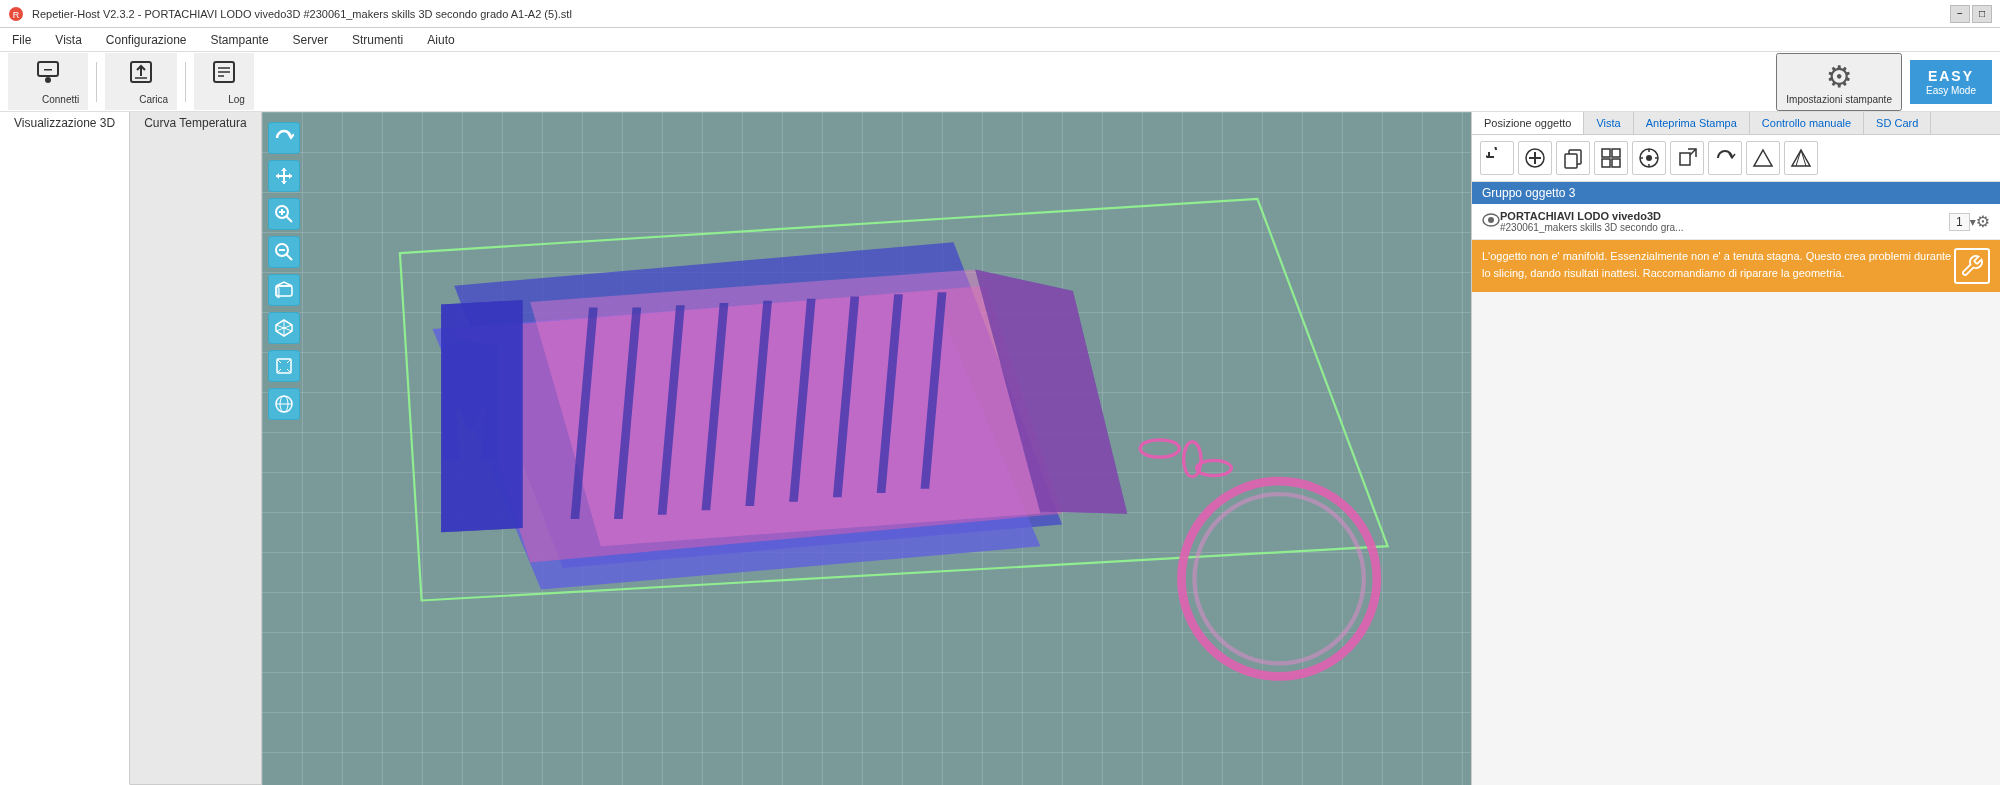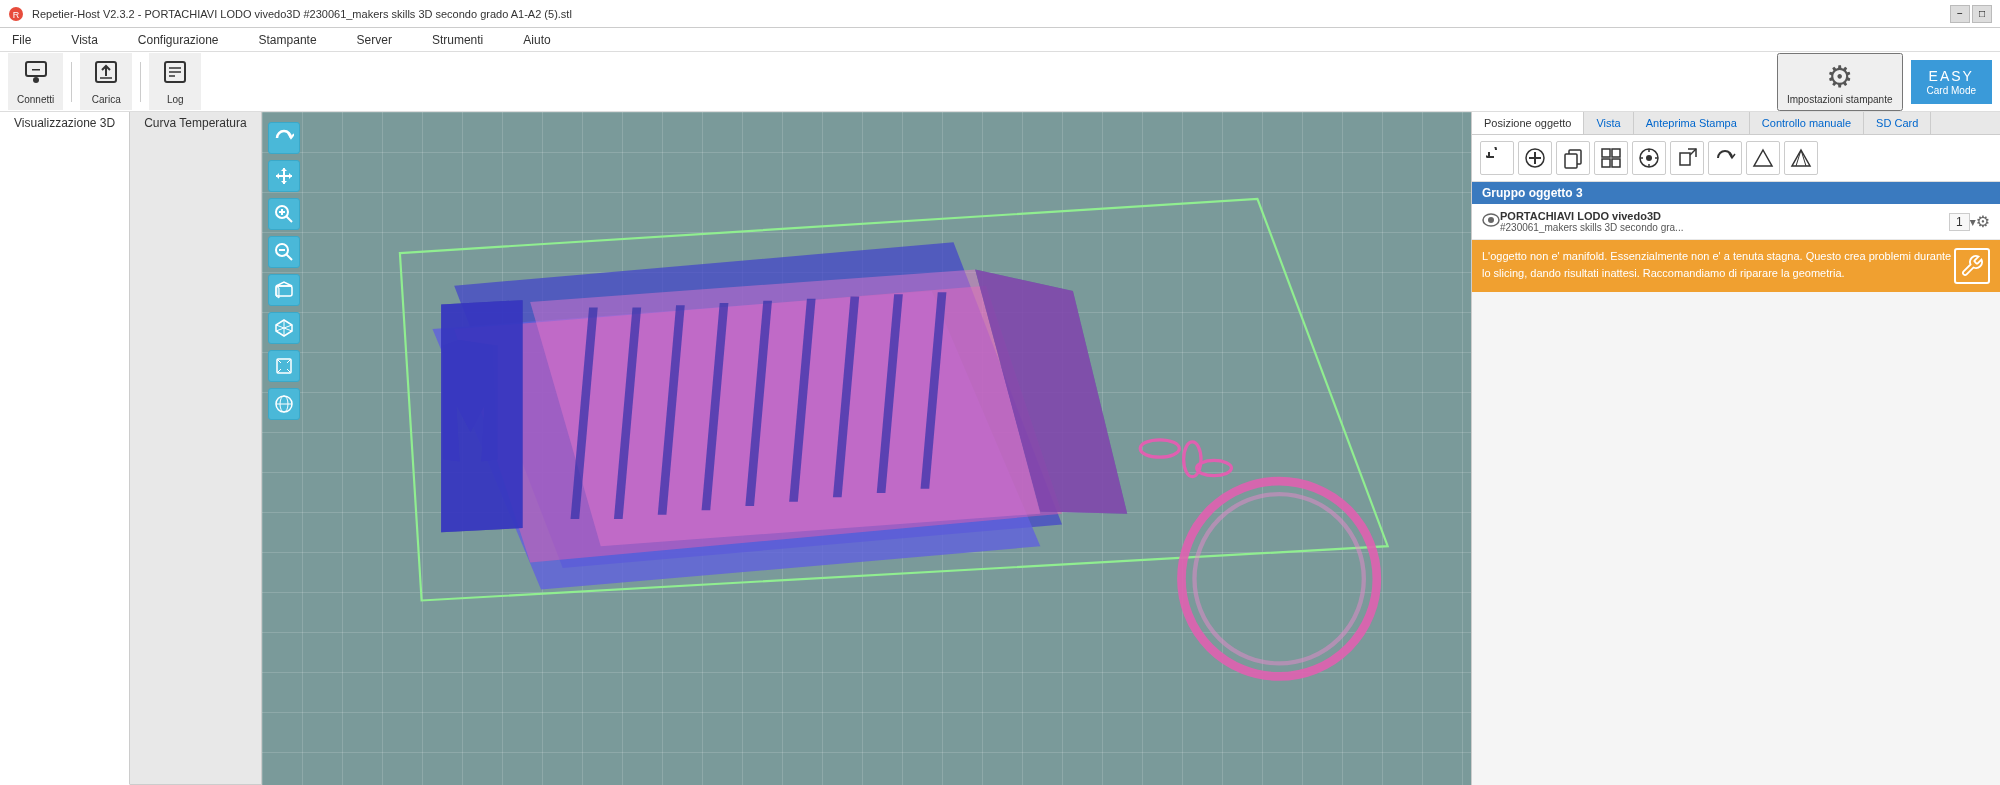--- a/index.html
+++ b/index.html
@@ -16,21 +16,21 @@
       height: 28px;
     }
 
     
     #menu-bar {
       background: #fff;
       border-bottom: 1px solid #ddd;
       padding: 2px 8px;
       display: flex;
       align-items: center;
-      gap: 32px;
+      gap: 16px;
       height: 24px;
     }
     #menu-bar .menu-item {
       font-size: 12px;
       color: #333;
       cursor: pointer;
       padding: 2px 4px;
     }
 
     
@@ -54,20 +54,21 @@
       min-width: 52px;
     }
     .toolbar-icon {
       font-size: 22px;
       color: #333;
     }
     .toolbar-label {
       font-size: 10px;
       color: #333;
       margin-top: 2px;
+      margin-left: 25px;
     }
     .toolbar-separator {
       width: 1px;
       height: 40px;
       background: #ccc;
       margin: 0 4px;
     }
     .toolbar-right {
       margin-left: auto;
       display: flex;
@@ -224,21 +225,21 @@
       color: #333;
       border-radius: 2px;
     }
 
     
     #group-header {
       background: #3a7abf;
       color: #fff;
       padding: 4px 10px;
       font-size: 12px;
-      font-weight: bold;
+      font-weight: normal;
     }
 
     
     #object-list-item {
       display: flex;
       align-items: center;
       padding: 6px 10px;
       border-bottom: 1px solid #e8e8e8;
       background: #fff;
       gap: 0;
@@ -340,22 +341,22 @@
       </svg>
     </span>
     <span class="toolbar-label">Log</span>
   </button>
   <div class="toolbar-right">
     <button class="settings-btn">
       <span style="font-size:30px;color:#555;">⚙</span>
       <span style="font-size:10px;color:#333;">Impostazioni stampante</span>
     </button>
     <button class="easy-btn">
-      <div style="font-size:14px;font-weight:normal;letter-spacing:2px;">EASY</div>
-      <div style="font-size:10px;font-weight:normal;letter-spacing:0;margin-top:1px;">Card Mode</div>
+      <div style="font-size:14px;font-weight:bold;letter-spacing:2px;">EASY</div>
+      <div style="font-size:10px;font-weight:normal;letter-spacing:0;margin-top:1px;">Easy Mode</div>
     </button>
   </div>
 </div>
 
 <div id="main-layout">
 
   <div id="viewport-area">
     <div id="viewport-tabs">
       <div class="vp-tab active">Visualizzazione 3D</div>
       <div class="vp-tab">Curva Temperatura</div>

